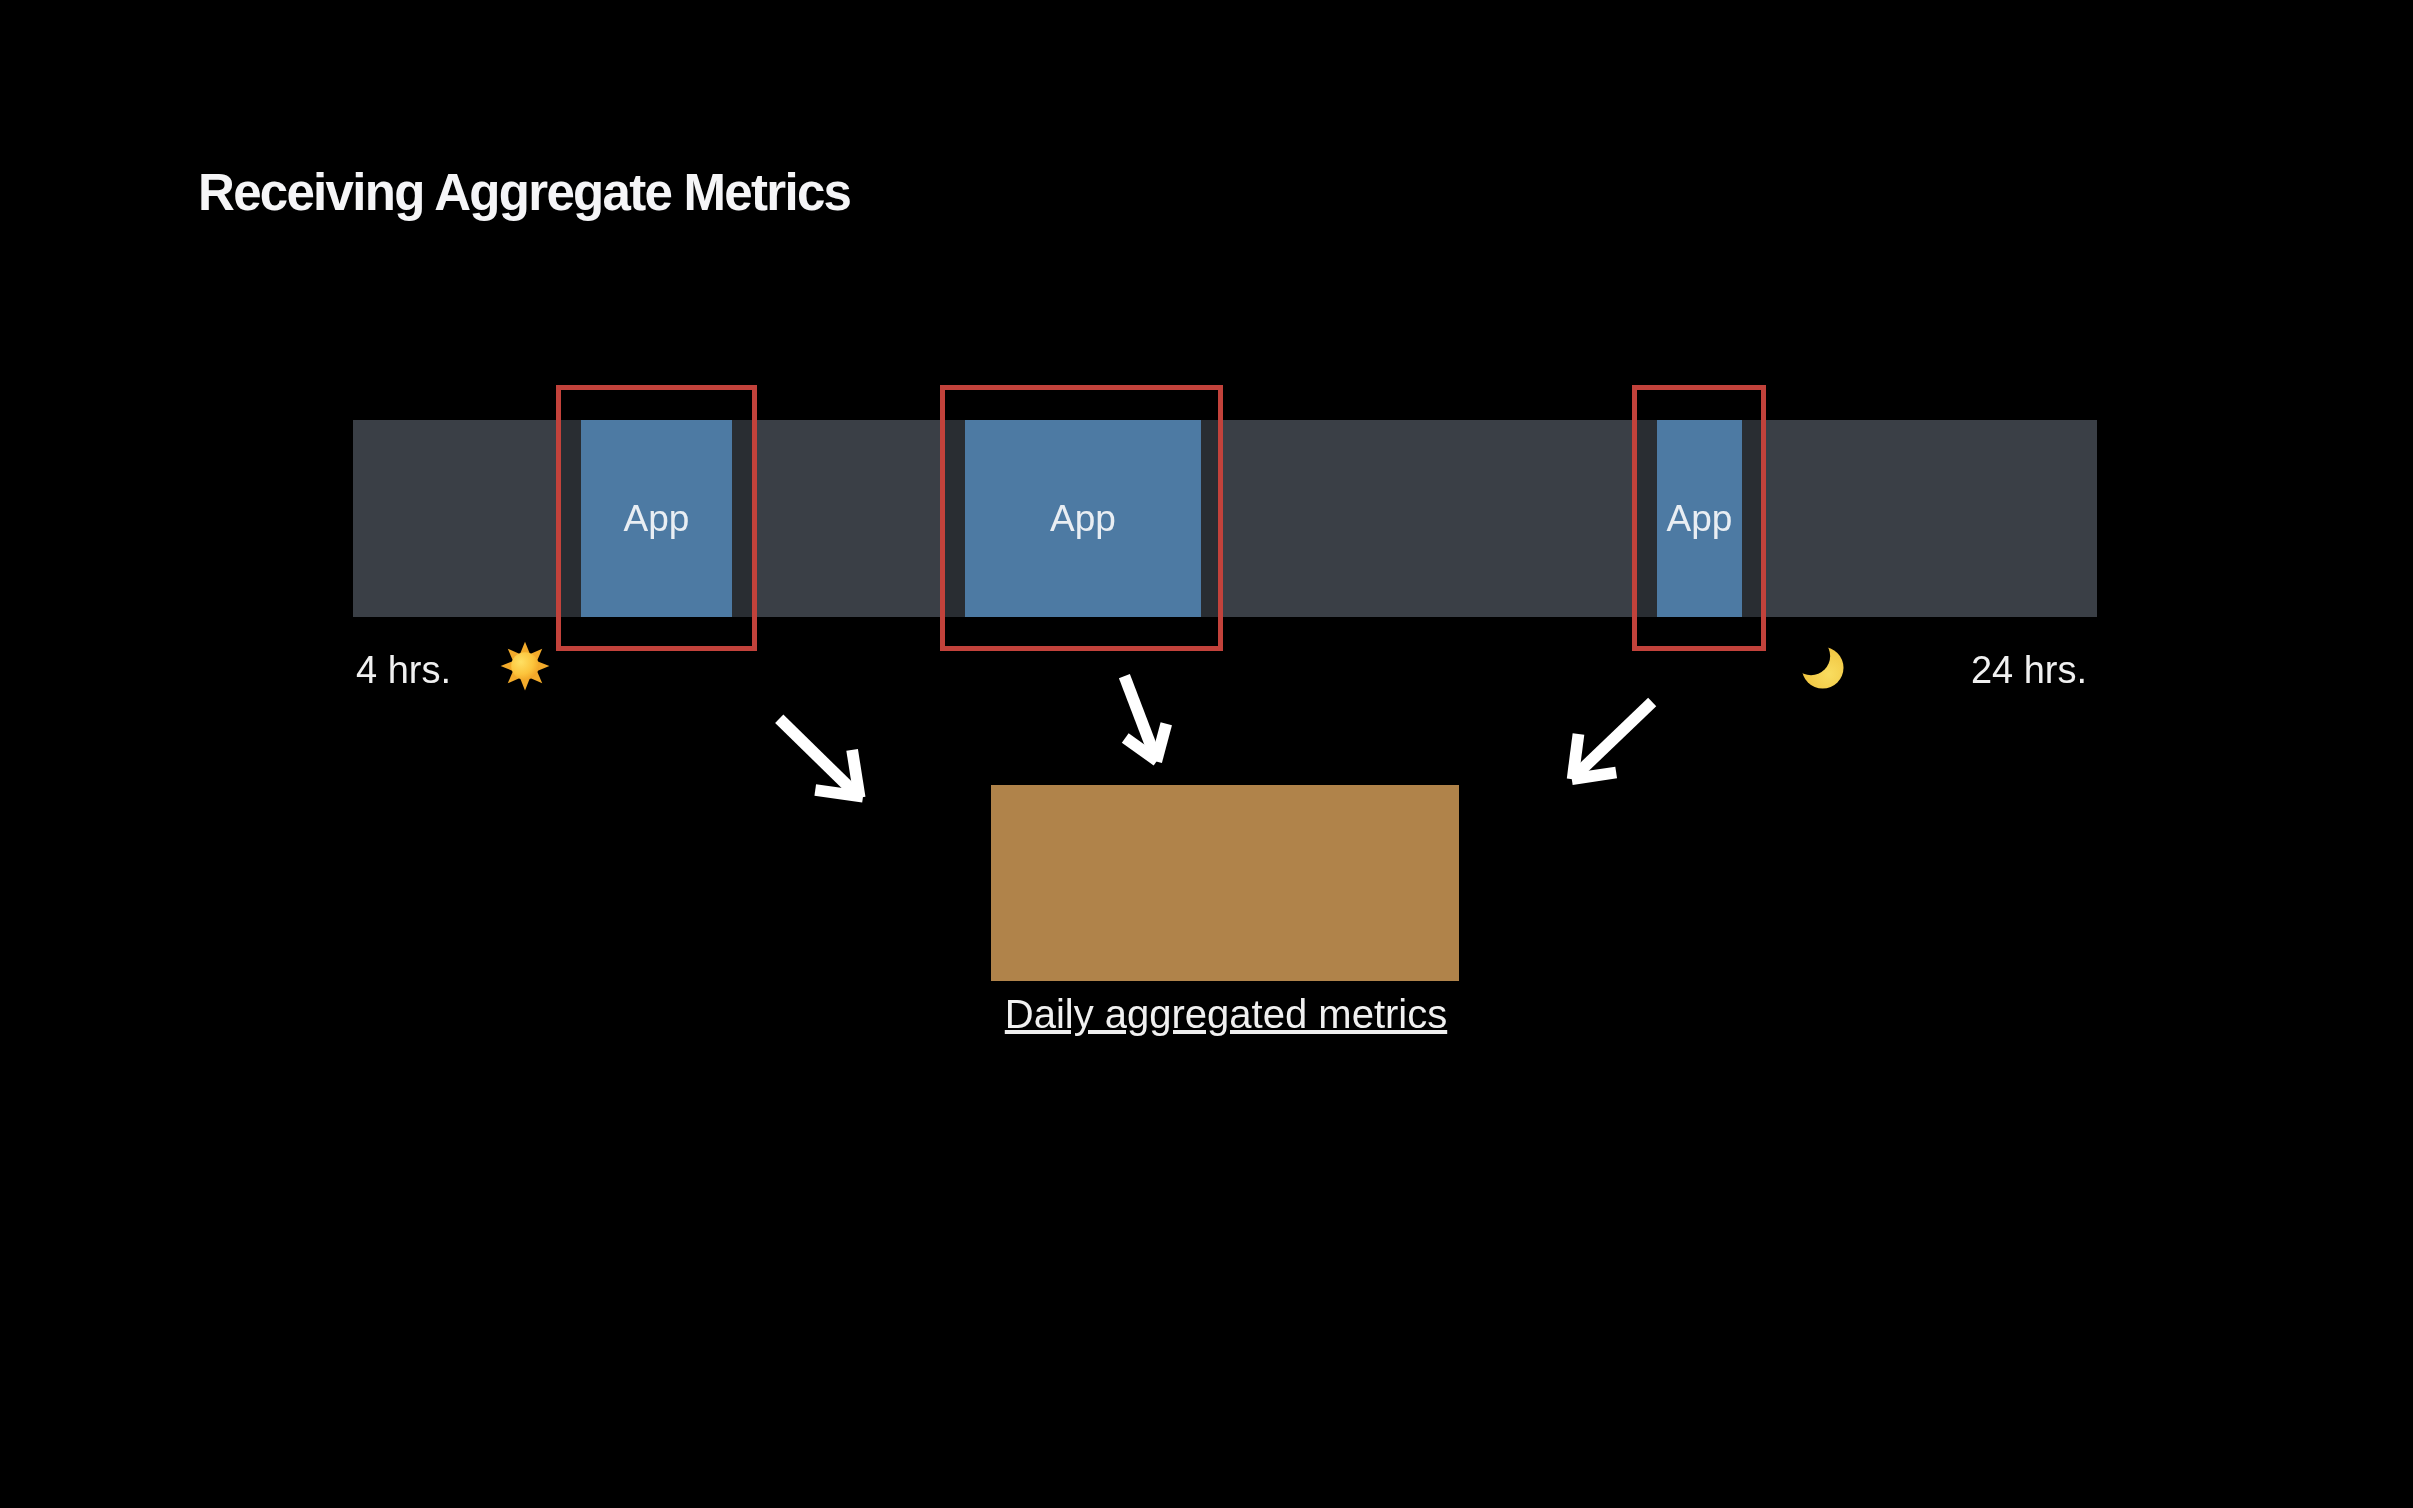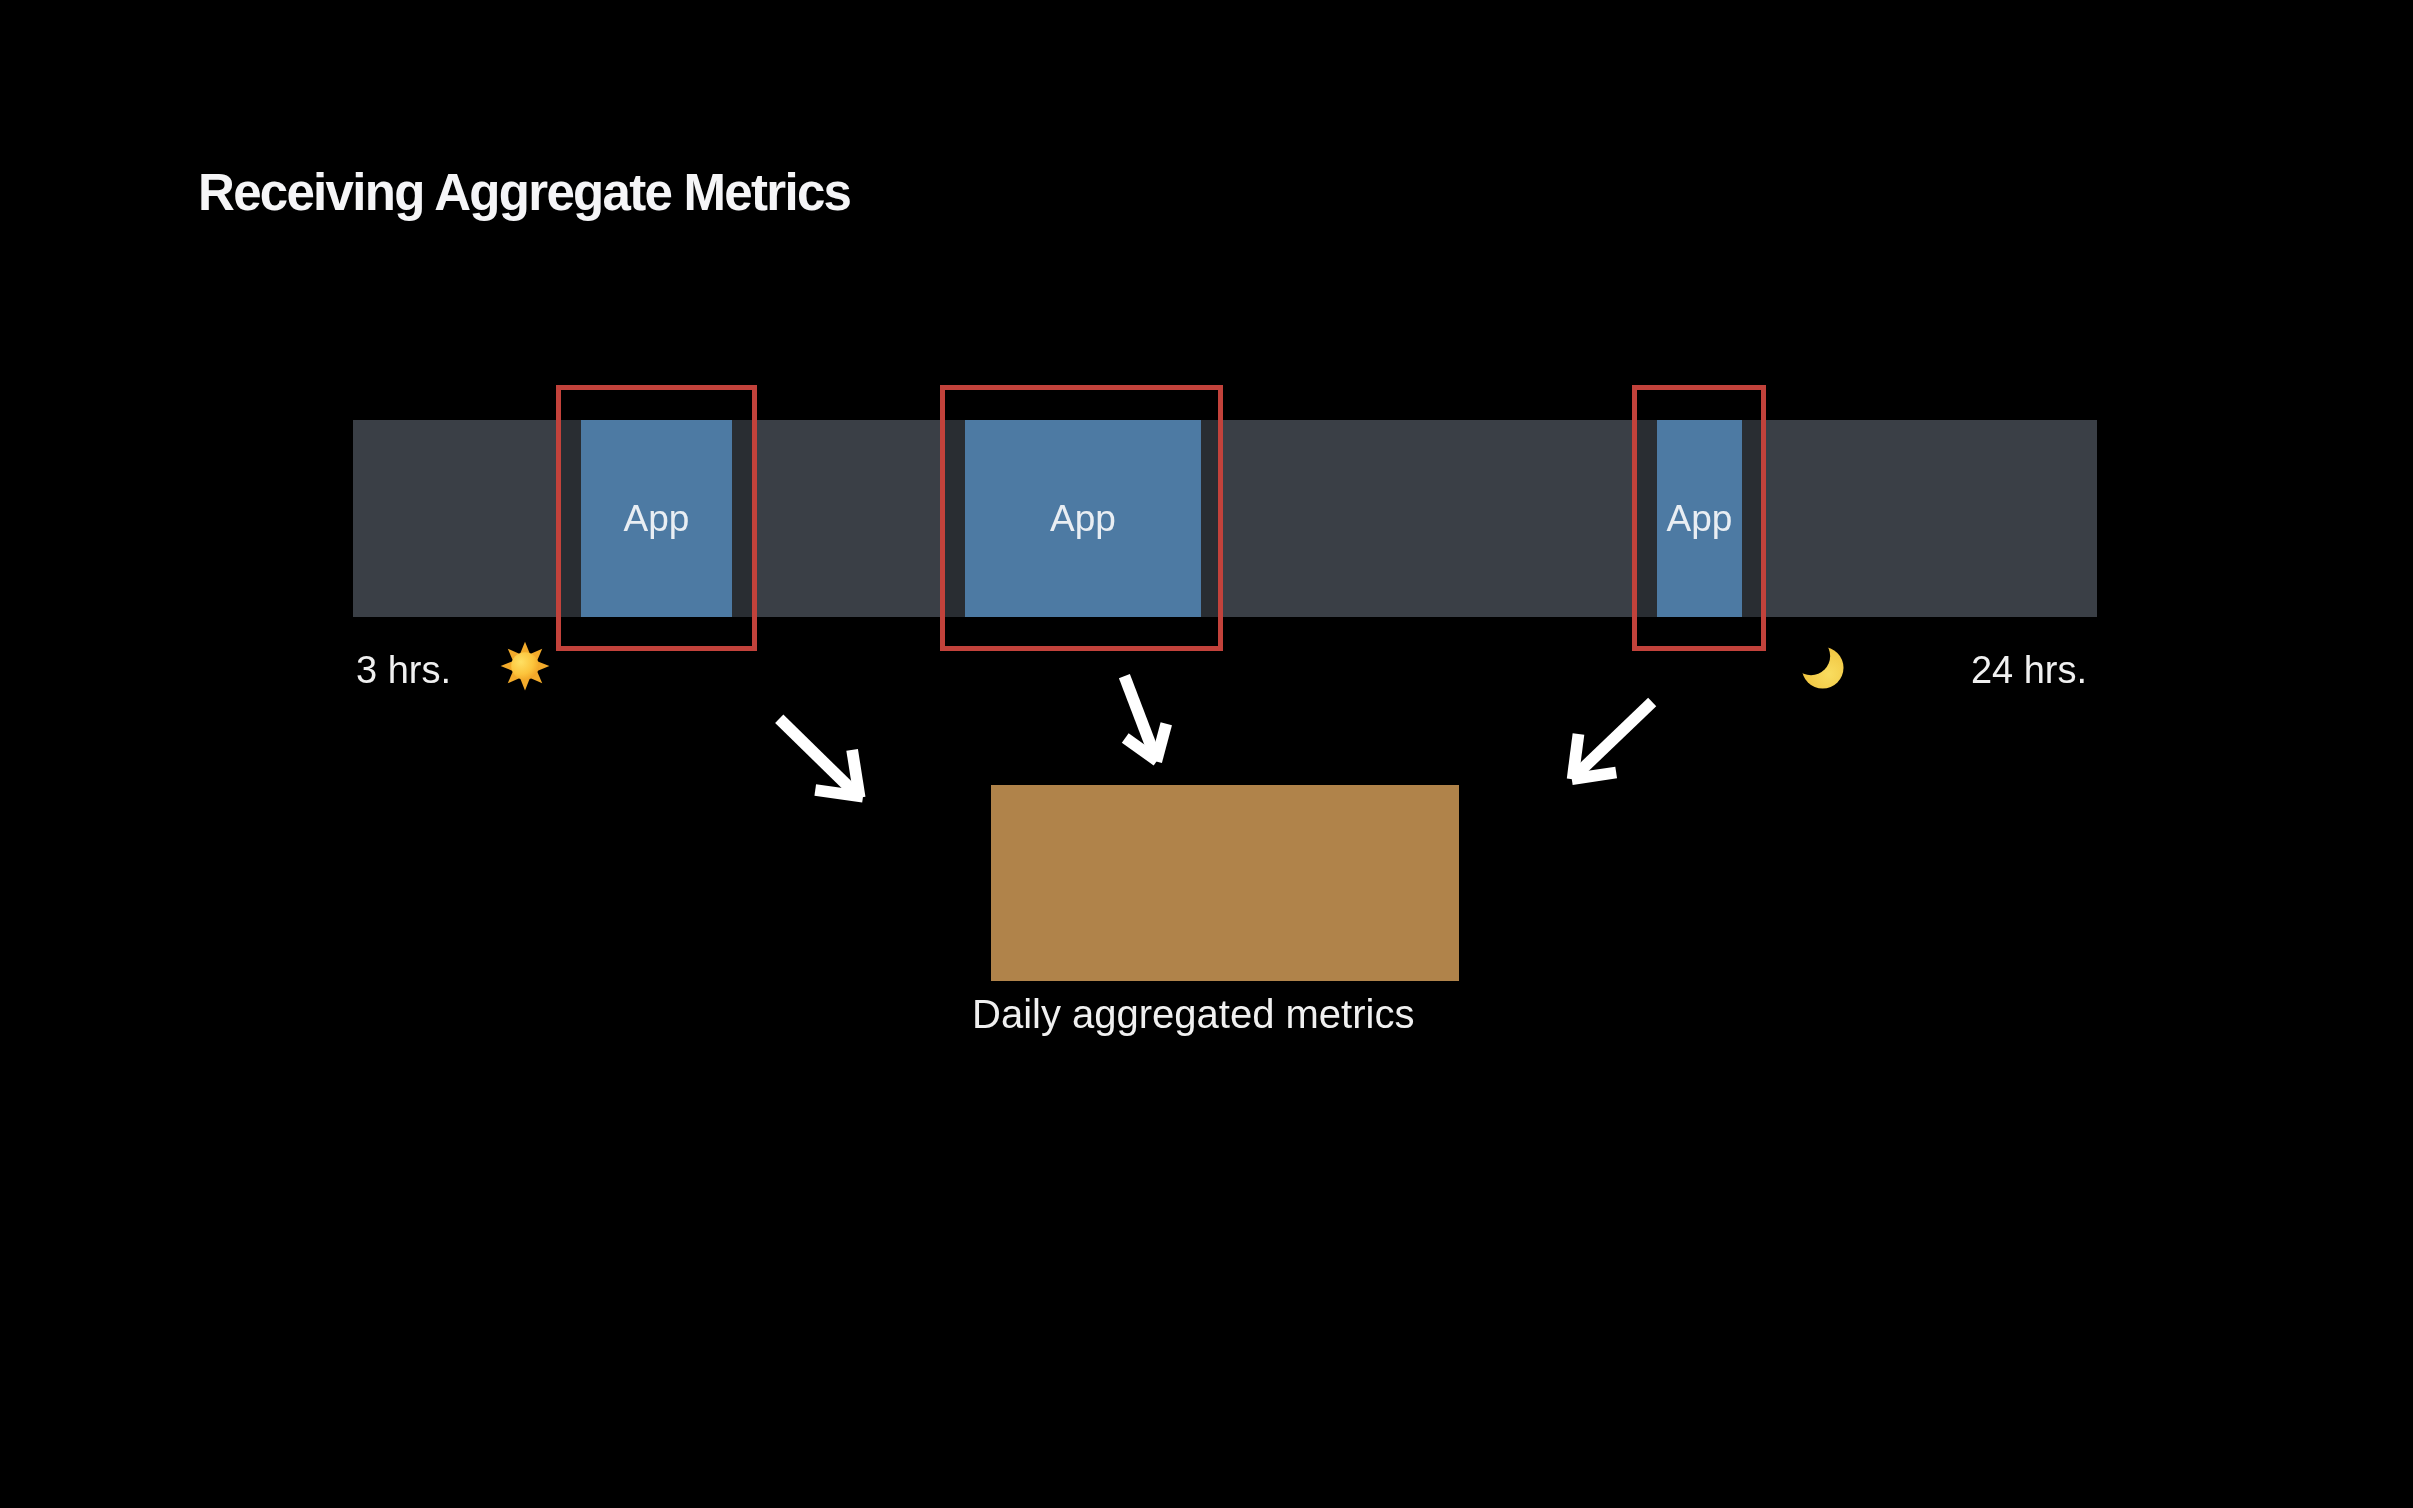--- a/index.html
+++ b/index.html
@@ -89,26 +89,28 @@
 
   .aggregate-block {
     left: 991px;
     top: 785px;
     width: 468px;
     height: 196px;
     background: var(--aggregate-block, #b0834a);
   }
 
   .aggregate-caption {
-    left: 972px;
+    left: 941px;
     top: 991px;
     width: 570px;
+    text-align: center;
     font-size: 40px;
     line-height: 1.16;
     color: var(--label-text, #f0f0f0);
+    text-decoration: underline;
   }
 </style>
 </head>
 <body style="background: rgb(0, 0, 0);">
 
 <div class="abs slide-title">Receiving Aggregate Metrics</div>
 
 <div class="abs timeline-bar"></div>
 
 <div class="abs session-highlight hl-1"></div>
@@ -118,21 +120,21 @@
 <div class="abs app-block app-1">
   <span class="app-label">App</span>
 </div>
 <div class="abs app-block app-2">
   <span class="app-label">App</span>
 </div>
 <div class="abs app-block app-3">
   <span class="app-label">App</span>
 </div>
 
-<div class="abs axis-label axis-start">3 hrs.</div>
+<div class="abs axis-label axis-start">4 hrs.</div>
 <div class="abs axis-label axis-end">24 hrs.</div>
 
 <div class="abs sun-wrap">
   <svg class="icon-svg" width="52" height="52" viewBox="-32 -32 64 64">
     <defs>
       <radialGradient id="sunGrad" cx="35%" cy="35%" r="75%">
         <stop offset="0%" stop-color="#ffe063"></stop>
         <stop offset="60%" stop-color="#fcc43c"></stop>
         <stop offset="100%" stop-color="#ef9f23"></stop>
       </radialGradient>

